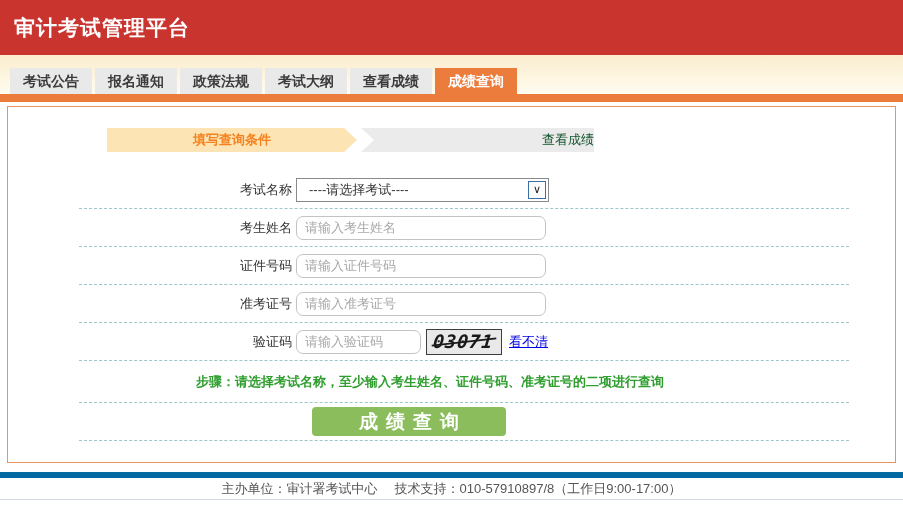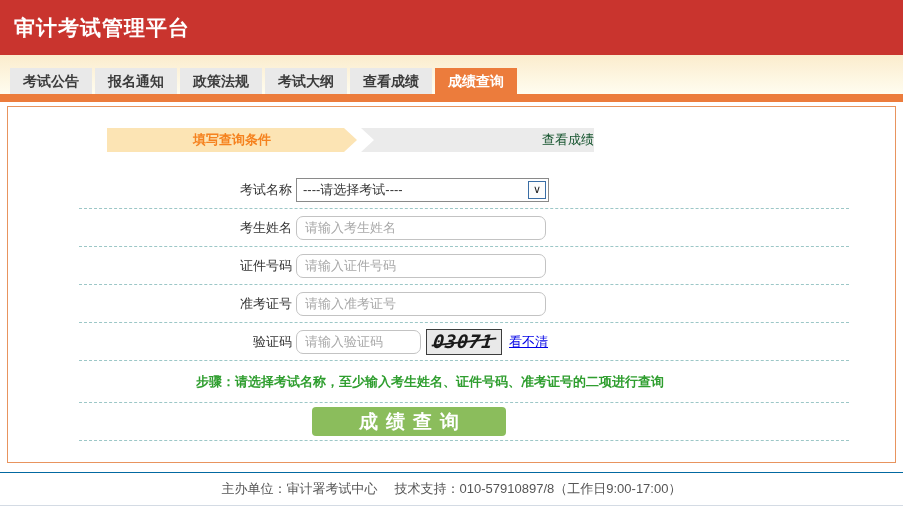--- a/index.html
+++ b/index.html
@@ -29,34 +29,34 @@
            clip-path:polygon(0 0, 100% 0, 100% 100%, 0 100%, 13px 50%);text-align:right; }
   
   .form { margin:64px 46px 0 71px; }
   .row { height:38px; display:flex; align-items:center; border-bottom:1px dashed #9cc7c7; }
   .row-label { width:217px; padding-right:4px; text-align:right; font-size:13px; color:#333; flex:0 0 auto; }
   .text-input { height:24px; border:1px solid #c3c3c3; border-radius:7px; padding:0 8px;
                 font-size:13px; color:#333; outline:none; font-family:inherit; }
   .text-input::placeholder { color:#a8a8a8; opacity:1; }
   .w250 { width:250px; } .w125 { width:125px; }
   .select-box { position:relative; width:253px; height:24px; border:1px solid #8a8a8a; background:#fff;
-                font-size:13px; color:#333; line-height:22px; padding-left:6px; cursor:pointer; }
+                font-size:13px; color:#333; line-height:22px; padding-left:12px; cursor:pointer; }
   .select-btn { position:absolute; right:2px; top:2px; width:18px; height:18px; border:1px solid #3a6ea5;
                 background:#fdfdfd; display:flex; align-items:center; justify-content:center;
                 font-size:11px; color:#222; line-height:1; }
   .captcha { margin-left:5px; width:76px; height:26px; border:1px solid #3c3c3c; background:#e9e9e9; display:block; }
   .refresh-link { margin-left:7px; font-size:13px; color:#0000e6; text-decoration:underline; cursor:pointer; }
   .note-row { height:42px; display:flex; align-items:center; border-bottom:1px dashed #9cc7c7; }
   .note { margin-left:117px; font-size:13px; font-weight:bold; color:#2f9e2f; }
   .btn-row { height:38px; display:flex; align-items:center; border-bottom:1px dashed #9cc7c7; }
   .submit-btn { margin-left:233px; width:194px; height:29px; background:#8bbd5c; border:none; border-radius:4px;
                 color:#fff; font-size:19px; font-weight:bold; letter-spacing:8px; cursor:pointer;
                 font-family:inherit; padding-left:8px; }
   
-  .footer { margin-top:9px; height:34px; border-top:1px solid #0369a1; border-bottom:1px solid #d4dbe4;
+  .footer { margin-top:9px; height:28px; border-top:6px solid #0369a1; border-bottom:1px solid #d4dbe4;
             display:flex; align-items:center; justify-content:center; font-size:13px; color:#555; }
   .footer .support { margin-left:17px; }
 </style>
 </head>
 <body>
 
 <div class="header">
   <span class="title">审计考试管理平台</span>
 </div>
 

